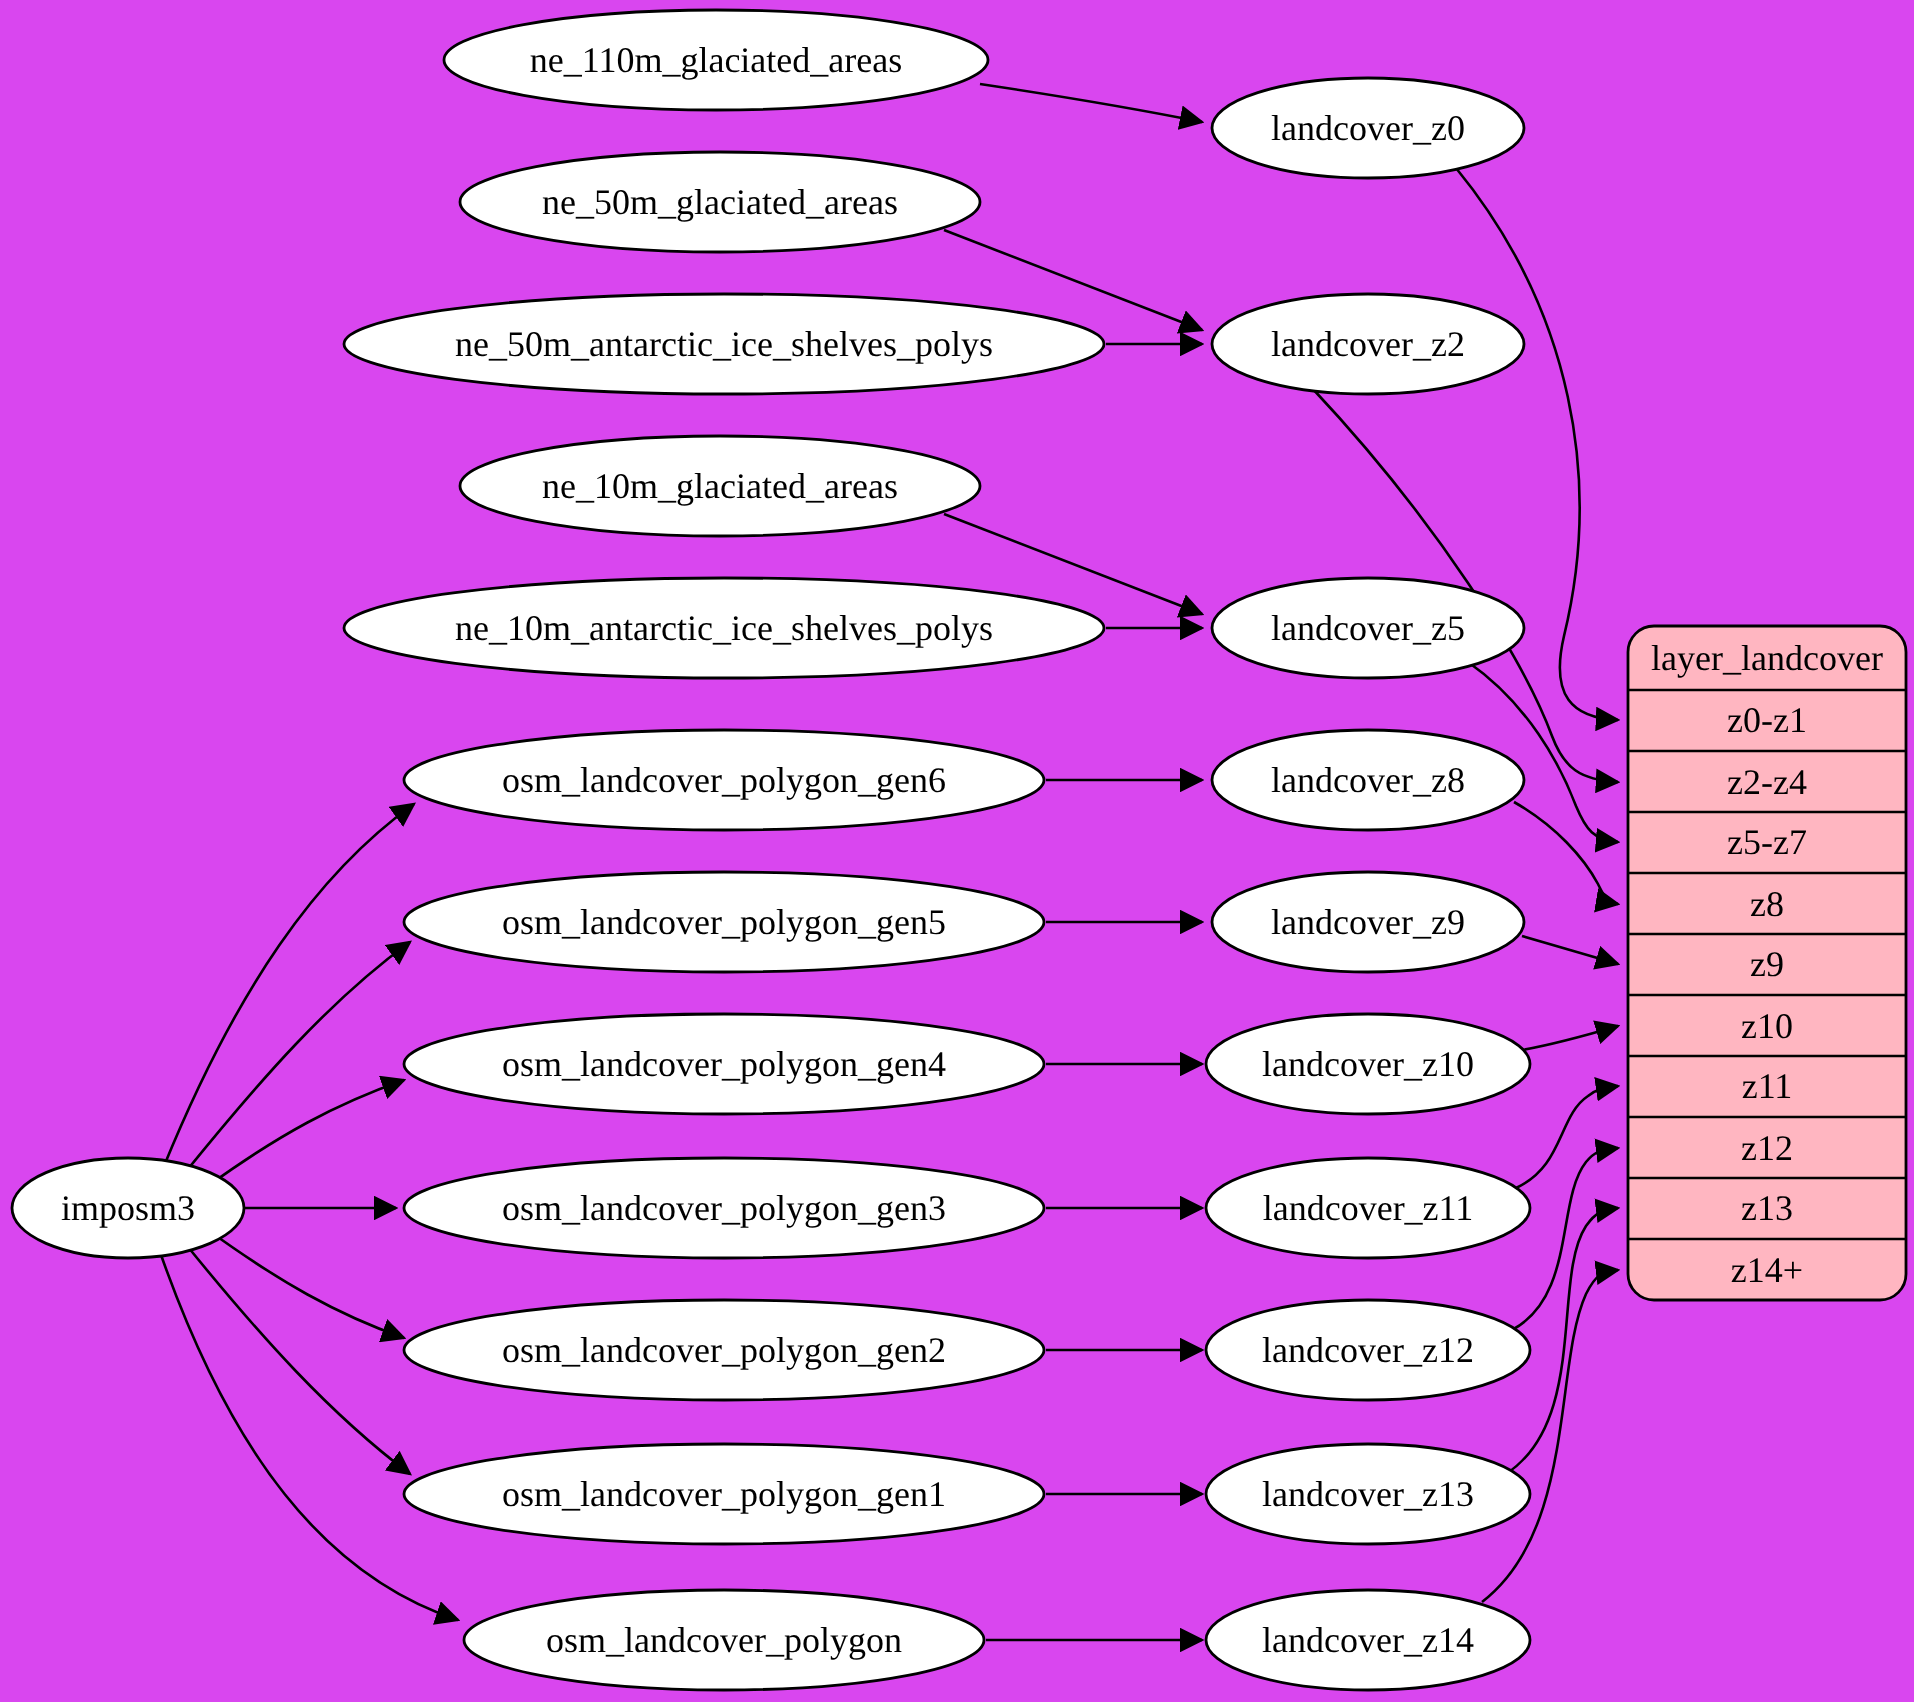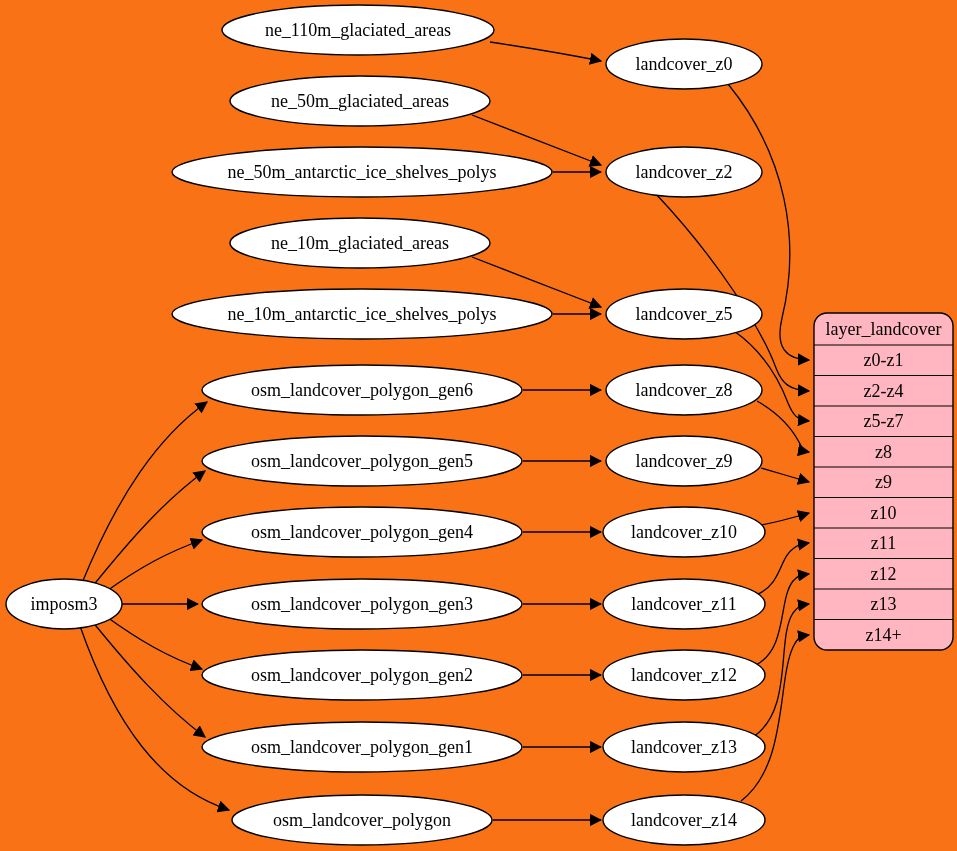--- a/index.html
+++ b/index.html
@@ -4,21 +4,21 @@
 <style>
   html, body {
     margin: 0;
     padding: 0;
     background: #ffffff;
   }
   .canvas {
     position: relative;
     width: 957px;
     height: 851px;
-    background: #f97316;
+    background: #d946ef;
     overflow: hidden;
   }
   svg text {
     font-family: "Liberation Serif", "DejaVu Serif", serif;
     font-size: 18px;
     fill: #000000;
     text-anchor: middle;
   }
   svg ellipse.node-shape {
     fill: #ffffff;

